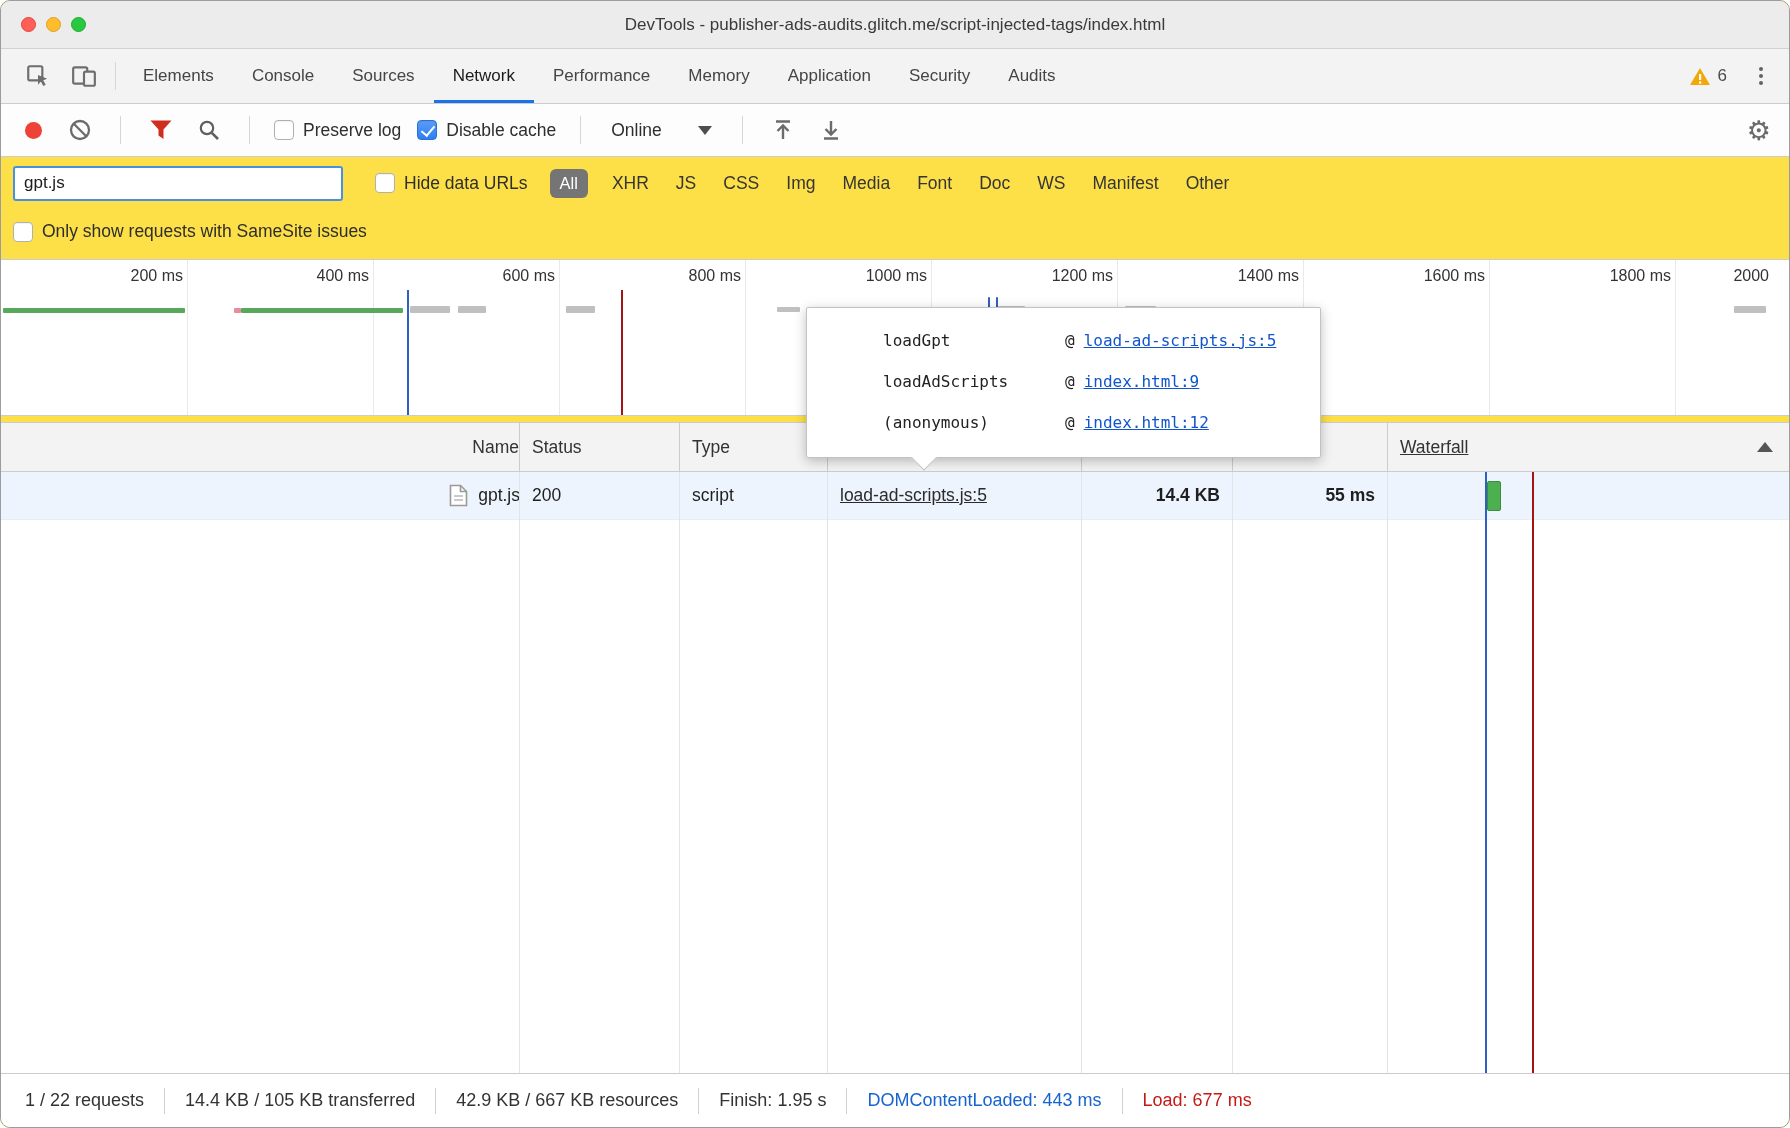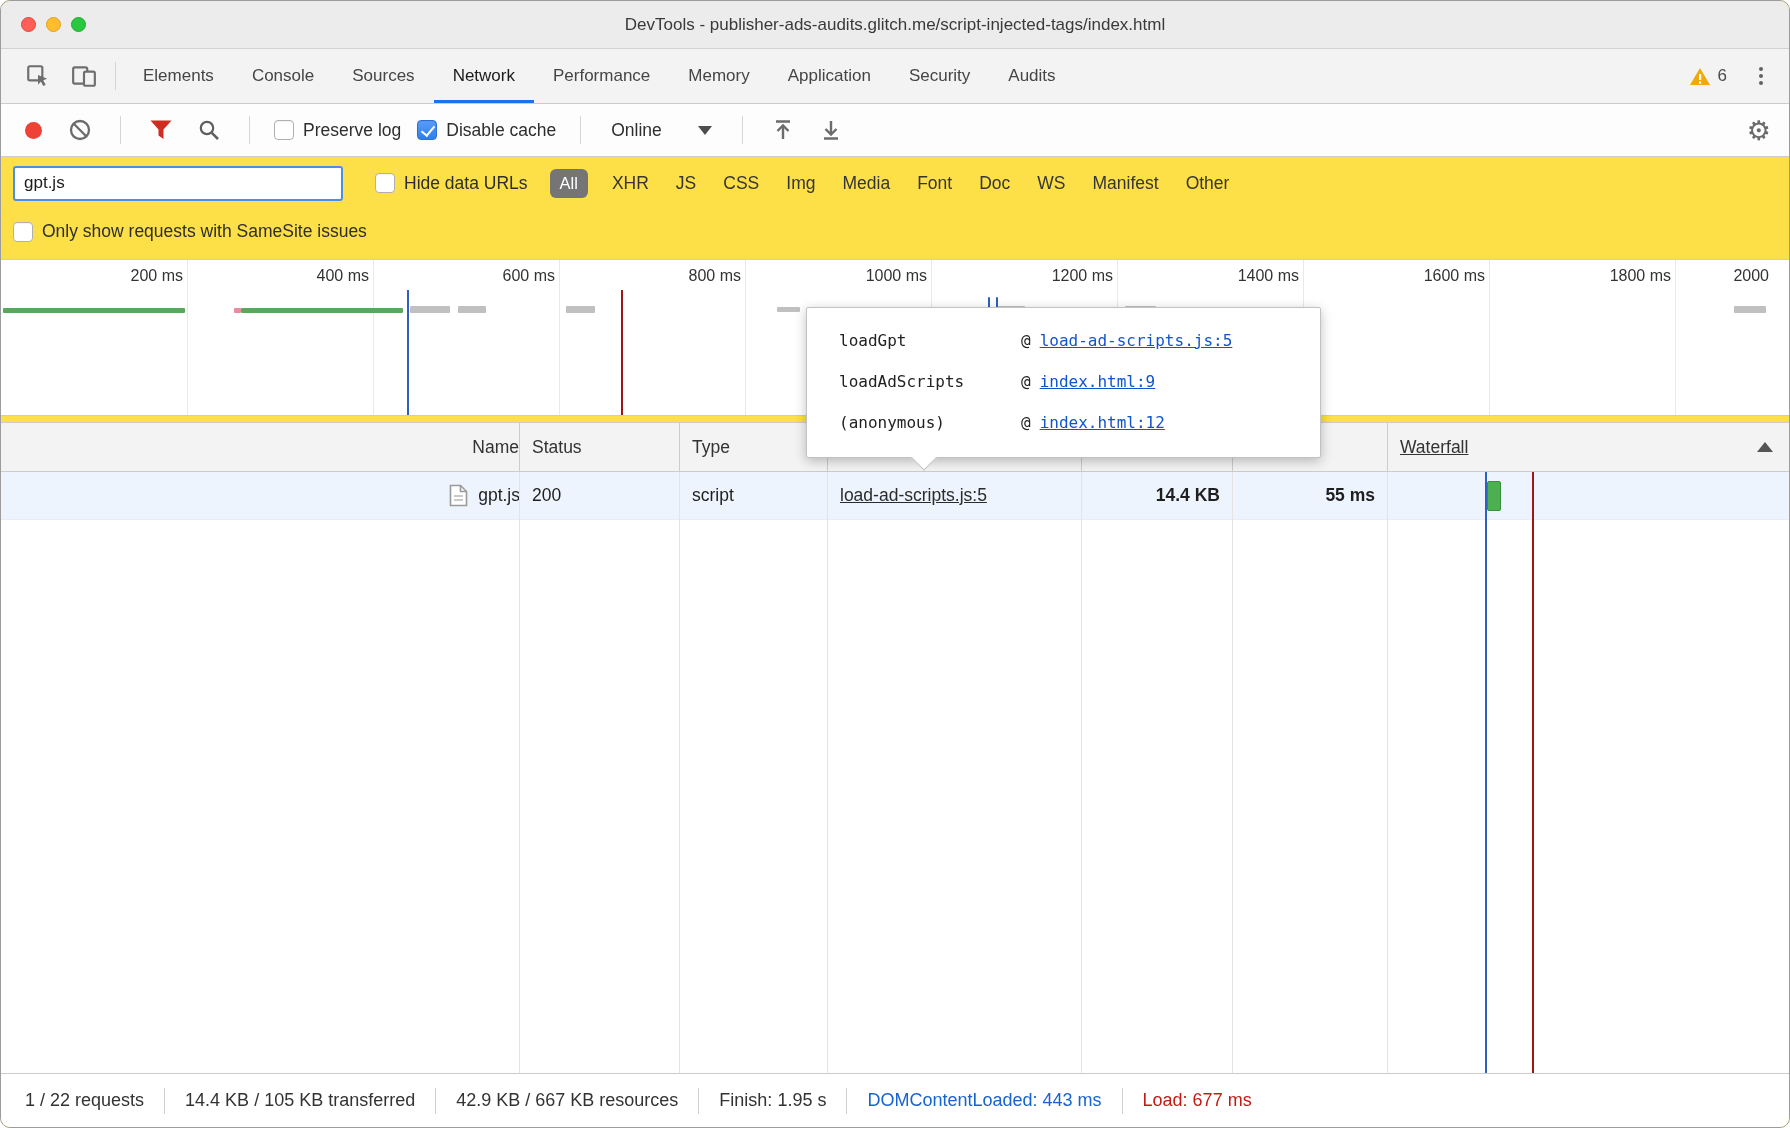--- a/index.html
+++ b/index.html
@@ -102,21 +102,21 @@
   .sep { width: 1px; height: 26px; background: #d0d0d0; margin: 0 20px; flex: none; }
   .st-dcl { color: #1763cf; }
   .st-load { color: #c41a16; }
 
   
   .tooltip { position: absolute; left: 805px; top: 306px; width: 515px; height: 151px; background: #fff;
         border: 1px solid #c2c2c2; border-radius: 2px; box-shadow: 0 3px 12px rgba(0,0,0,0.25);
         z-index: 10; padding: 12px 0 0 32px;
         font-family: "DejaVu Sans Mono", monospace; font-size: 16px; color: #222; }
   .tt-row { line-height: 41px; white-space: nowrap; display: flex; }
-  .tt-fn { display: inline-block; width: 182px; }
+  .tt-fn { display: inline-block; width: 182px; margin-left: 44px; }
   .tt-at { margin-right: 9px; }
   .tt-link { color: #1155cc; text-decoration: underline; cursor: pointer; }
   .tt-arrow { position: absolute; left: 108px; bottom: -10px; width: 18px; height: 18px; background: #fff;
         border-right: 1px solid #c2c2c2; border-bottom: 1px solid #c2c2c2; transform: rotate(45deg); }
 </style>
 </head>
 <body>
 
 <div class="window">
 

